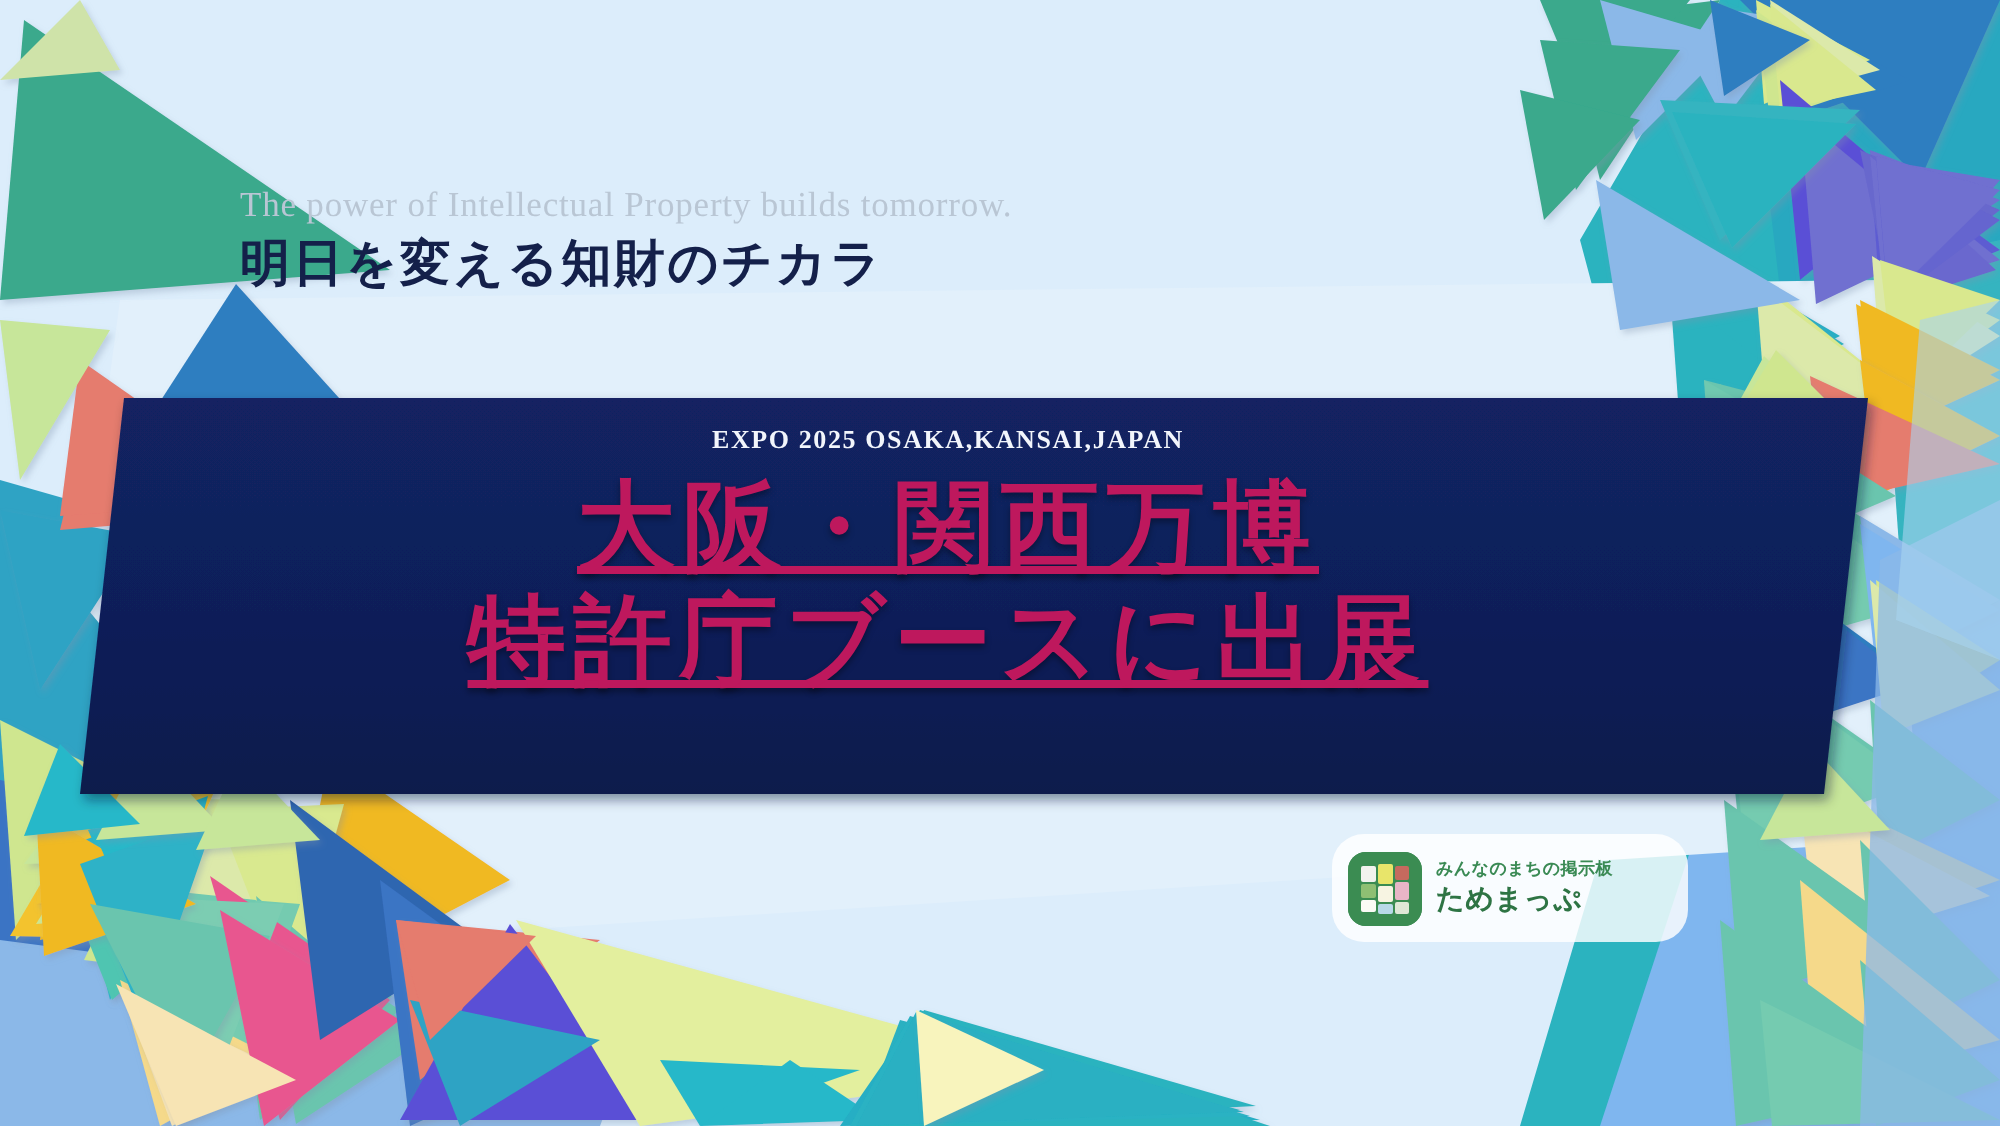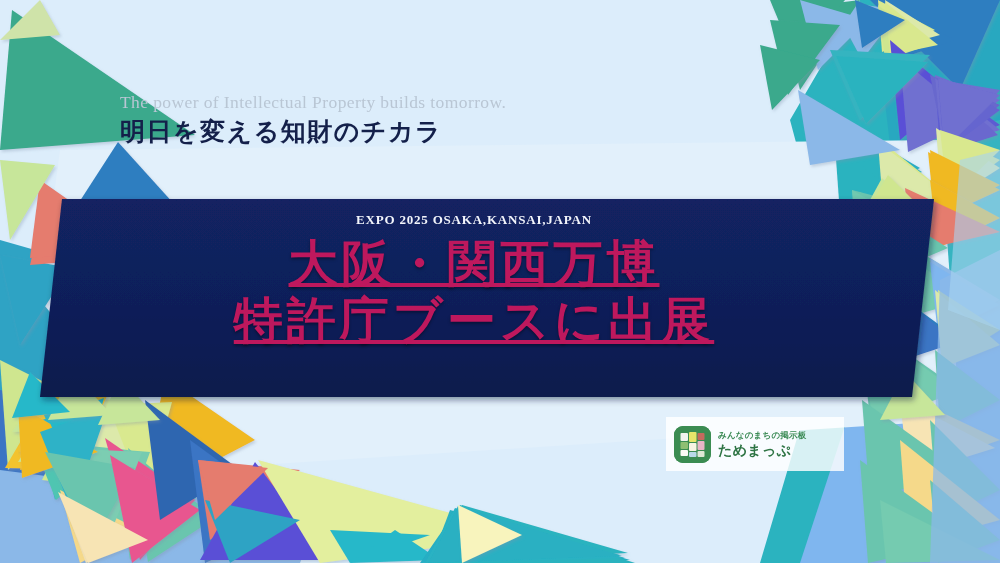--- a/index.html
+++ b/index.html
@@ -97,21 +97,21 @@
     margin-top: -2px;
   }
   
   .logo-plate {
     position: absolute;
     left: 666px;
     top: 417px;
     width: 178px;
     height: 54px;
     background: rgba(255,255,255,0.82);
-    border-radius: 0;
+    border-radius: 16px;
     display: flex;
     align-items: center;
     padding: 0 8px;
     box-sizing: border-box;
   }
   .logo-mark {
     width: 37px;
     height: 37px;
     flex: 0 0 37px;
     border-radius: 9px;

